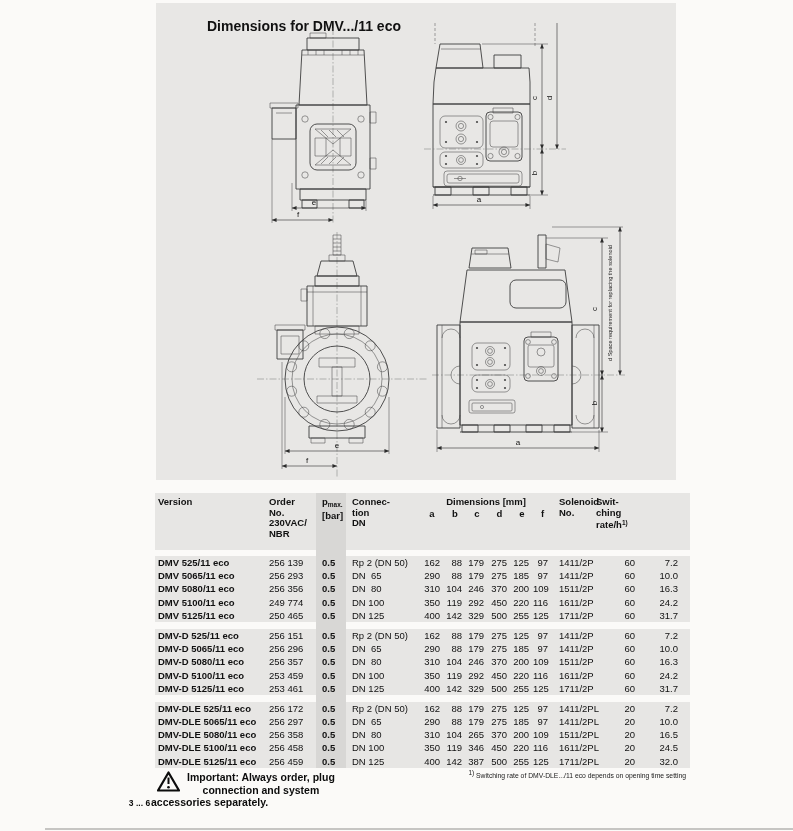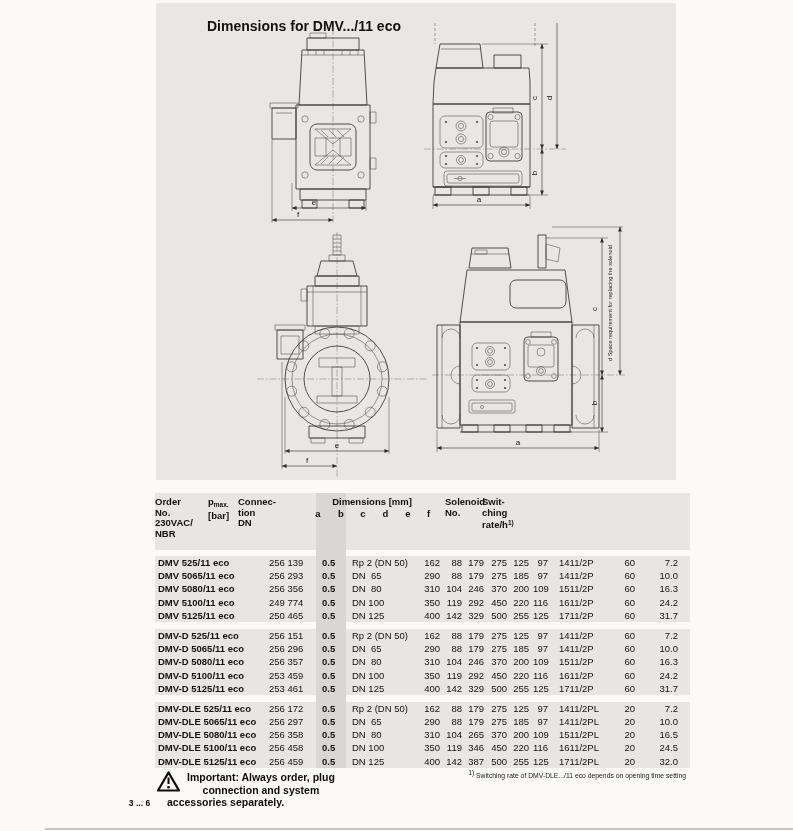--- a/index.html
+++ b/index.html
@@ -47,21 +47,21 @@
   .dimsH{width:132px;text-align:center;}
   .dimsSub{margin-top:1px;}
   .dimsSub span{display:inline-block;text-align:center;}
   sub{font-size:6.5px;vertical-align:-2px;}
   sup{font-size:6.5px;vertical-align:3px;}
 
   .footnote{position:absolute;left:380px;top:769px;width:306px;text-align:right;font-size:6.8px;color:#1a1a1a;}
 
   .important{position:absolute;left:128px;top:771px;width:290px;font-weight:bold;font-size:10.5px;line-height:12.5px;color:#0c0c0c;text-align:center;}
   .imp-top{display:flex;margin-left:29px;gap:7px;align-items:flex-start;}
-  .imp-bottom{display:flex;gap:16px;align-items:baseline;}
+  .imp-bottom{display:flex;gap:0;align-items:baseline;}
   .range{font-size:8.5px;width:23px;flex:none;}
   .bottomrule{position:absolute;left:45px;top:828px;width:748px;height:2px;background:#c6c5c3;}
 </style>
 </head>
 <body>
 
 <div class="page" style="--page-bg: #fbfaf8; --panel-bg: #e8e7e5; --band-bg: #e7e6e4; --pmax-bg: #d8d7d5;">
 
   <div class="panel">
     <div class="panel-title">Dimensions for DMV.../11 eco</div>
@@ -295,20 +295,21 @@
         <line class="dim" x1="5" y1="223" x2="167" y2="223" marker-start="url(#arr)" marker-end="url(#arr)"></line>
         <text class="dl" x="86" y="220" text-anchor="middle">a</text>
       </g>
     </svg>
   </div>
 
   <div class="tablewrap">
     <div class="pmaxband"></div>
 
     <div class="thead">
+      <div class="colV pre">Version</div>
       <div class="colO pre">Order
 No.
 230VAC/
 NBR</div>
       <div class="colP">
         <span style="display:block"><span>p</span><sub>max.</sub></span>
         <span style="display:block">[bar]</span>
       </div>
       <div class="colC2">Connec-
 tion

